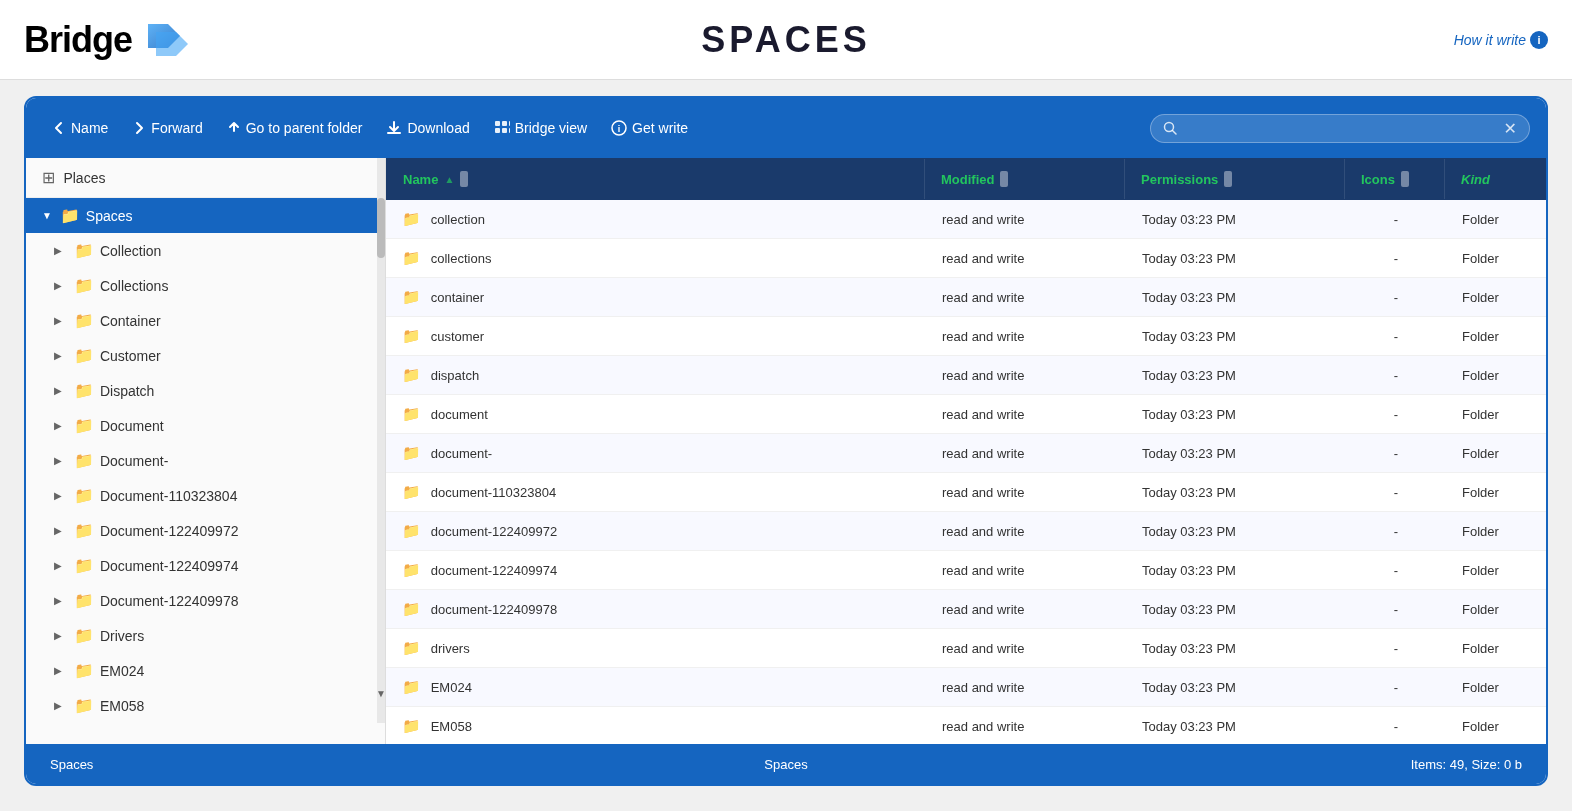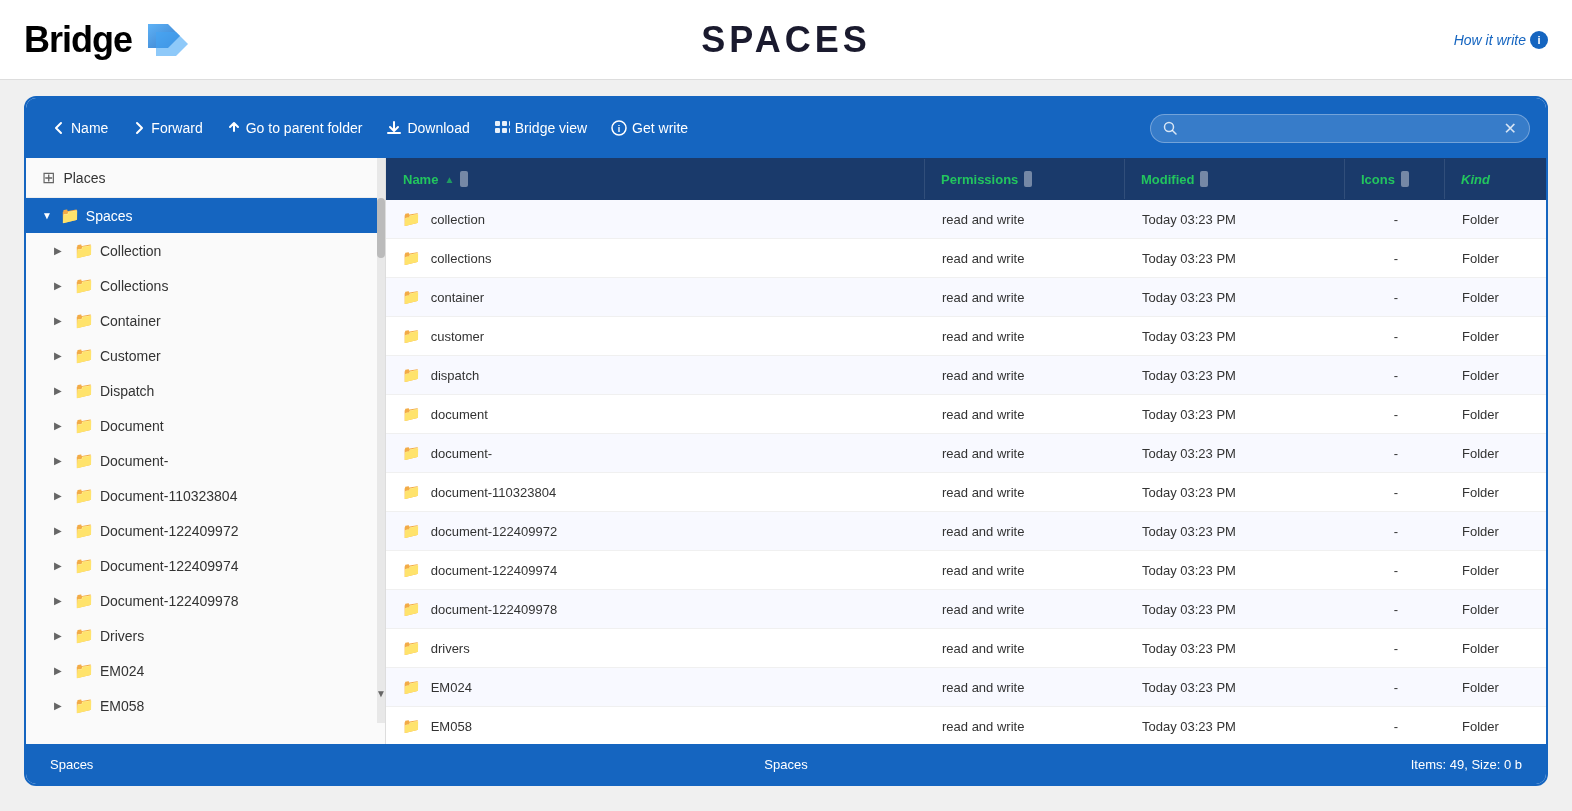--- a/index.html
+++ b/index.html
@@ -457,25 +457,25 @@
 
     <div class="file-table-container">
 
       <div class="table-header">
         <div class="th">
           <span>Name</span>
           <span class="sort-icon">▲</span>
           <div class="col-filter"></div>
         </div>
         <div class="th">
+          <span>Modified</span>
+          <div class="col-filter"></div>
+        </div>
+        <div class="th">
           <span>Permissions</span>
-          <div class="col-filter"></div>
-        </div>
-        <div class="th">
-          <span>Modified</span>
           <div class="col-filter"></div>
         </div>
         <div class="th">
           <span>Icons</span>
           <div class="col-filter"></div>
         </div>
         <div class="th">
           <span>Kind</span>
         </div>
       </div>

